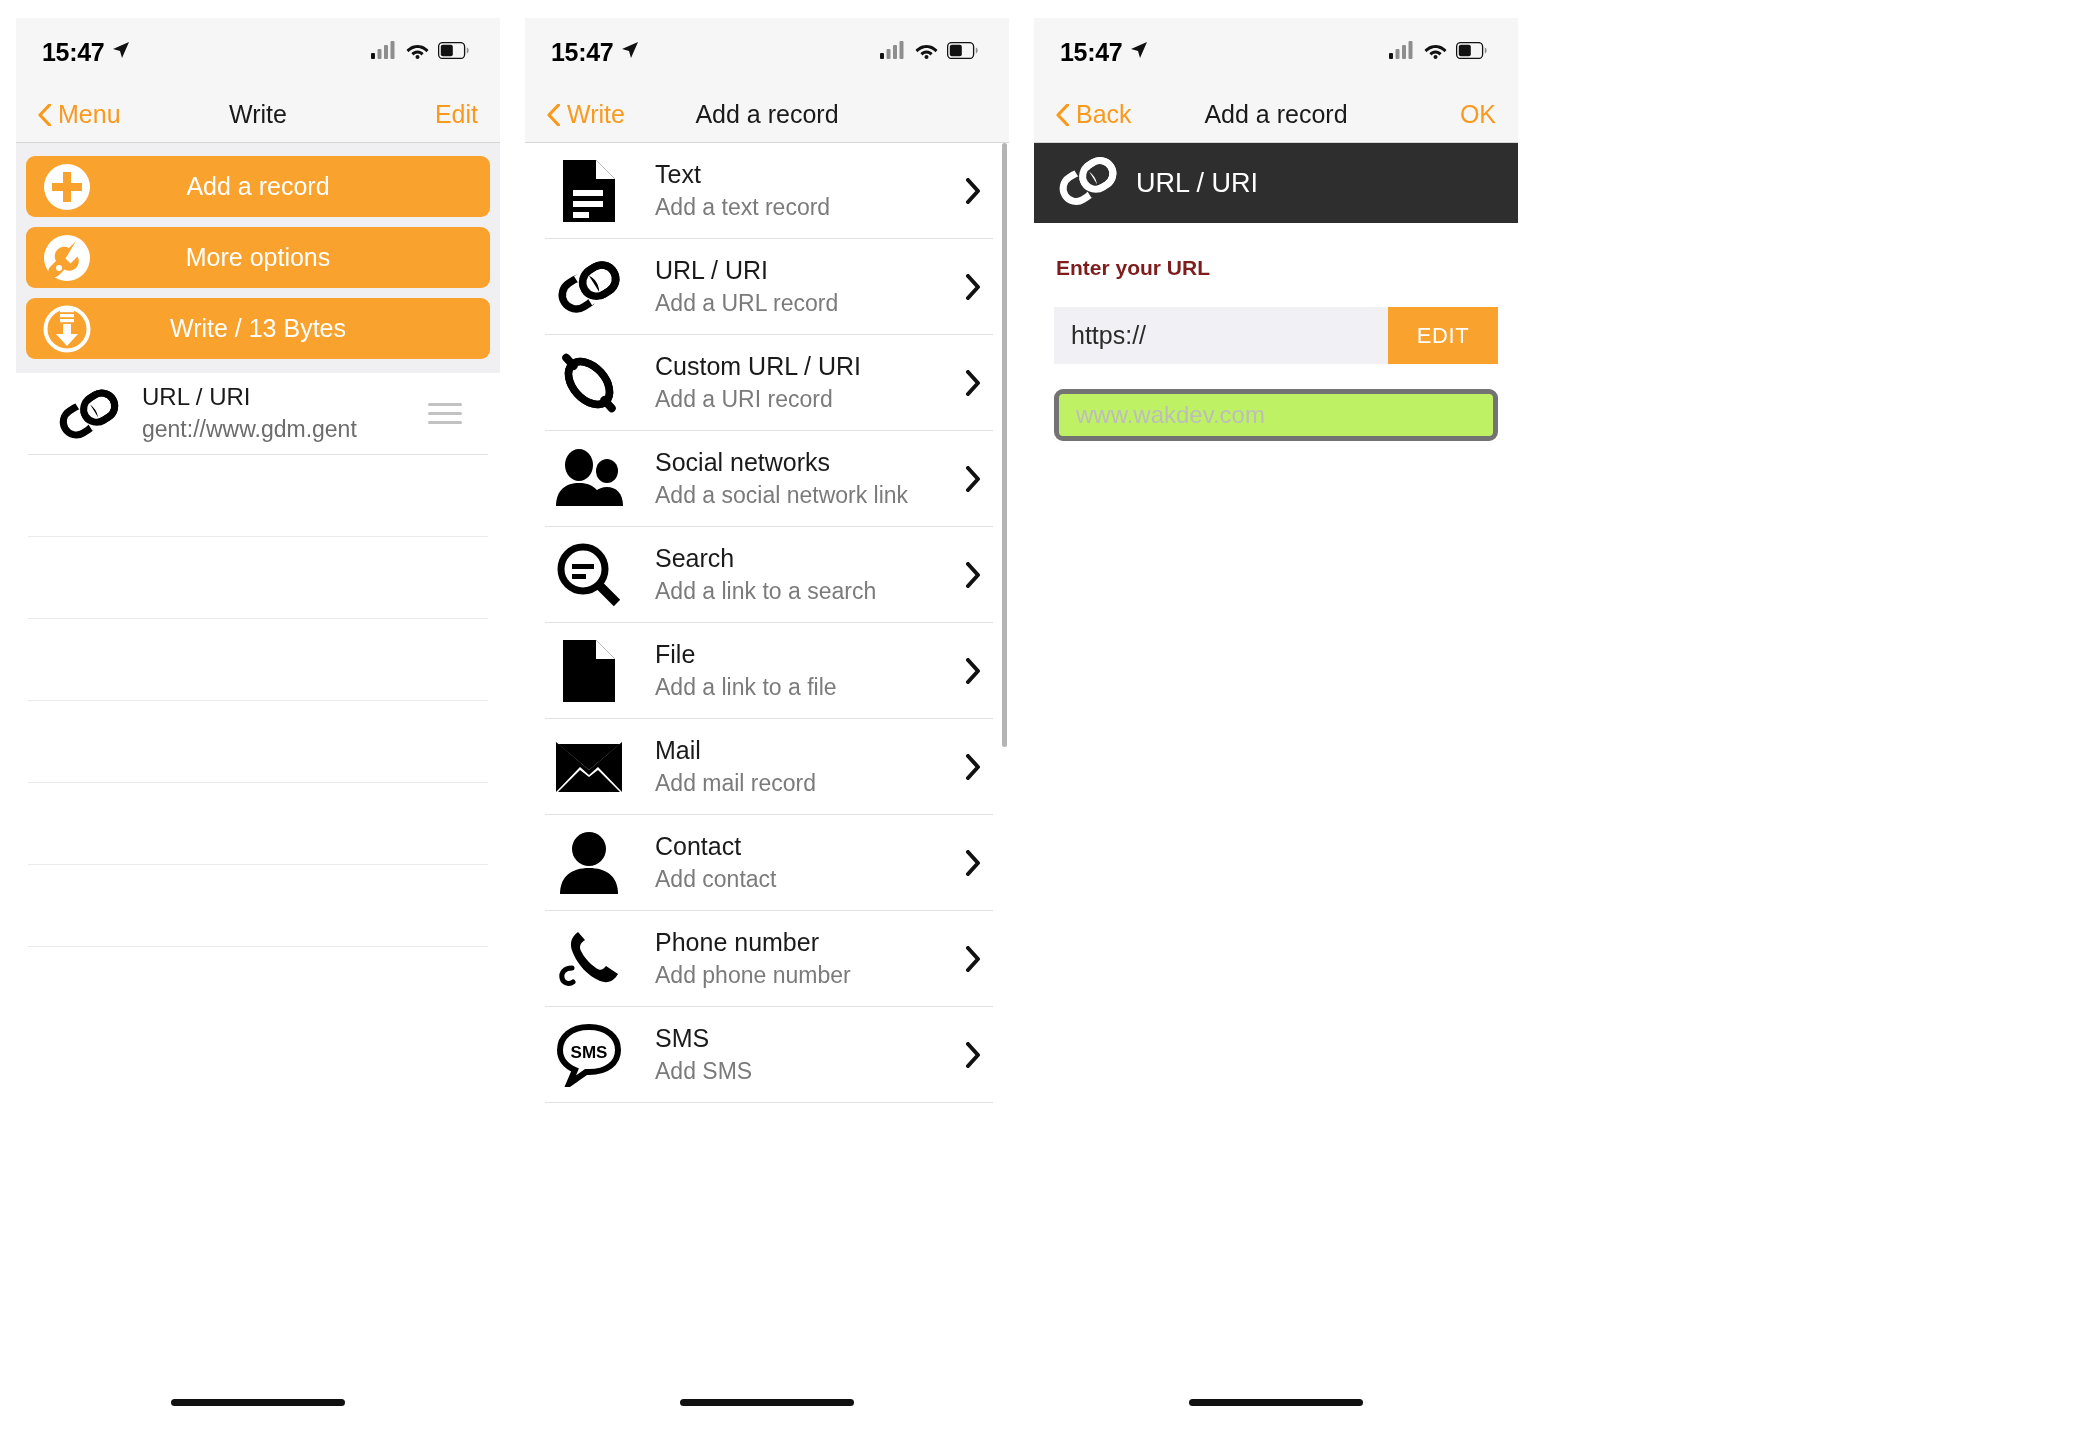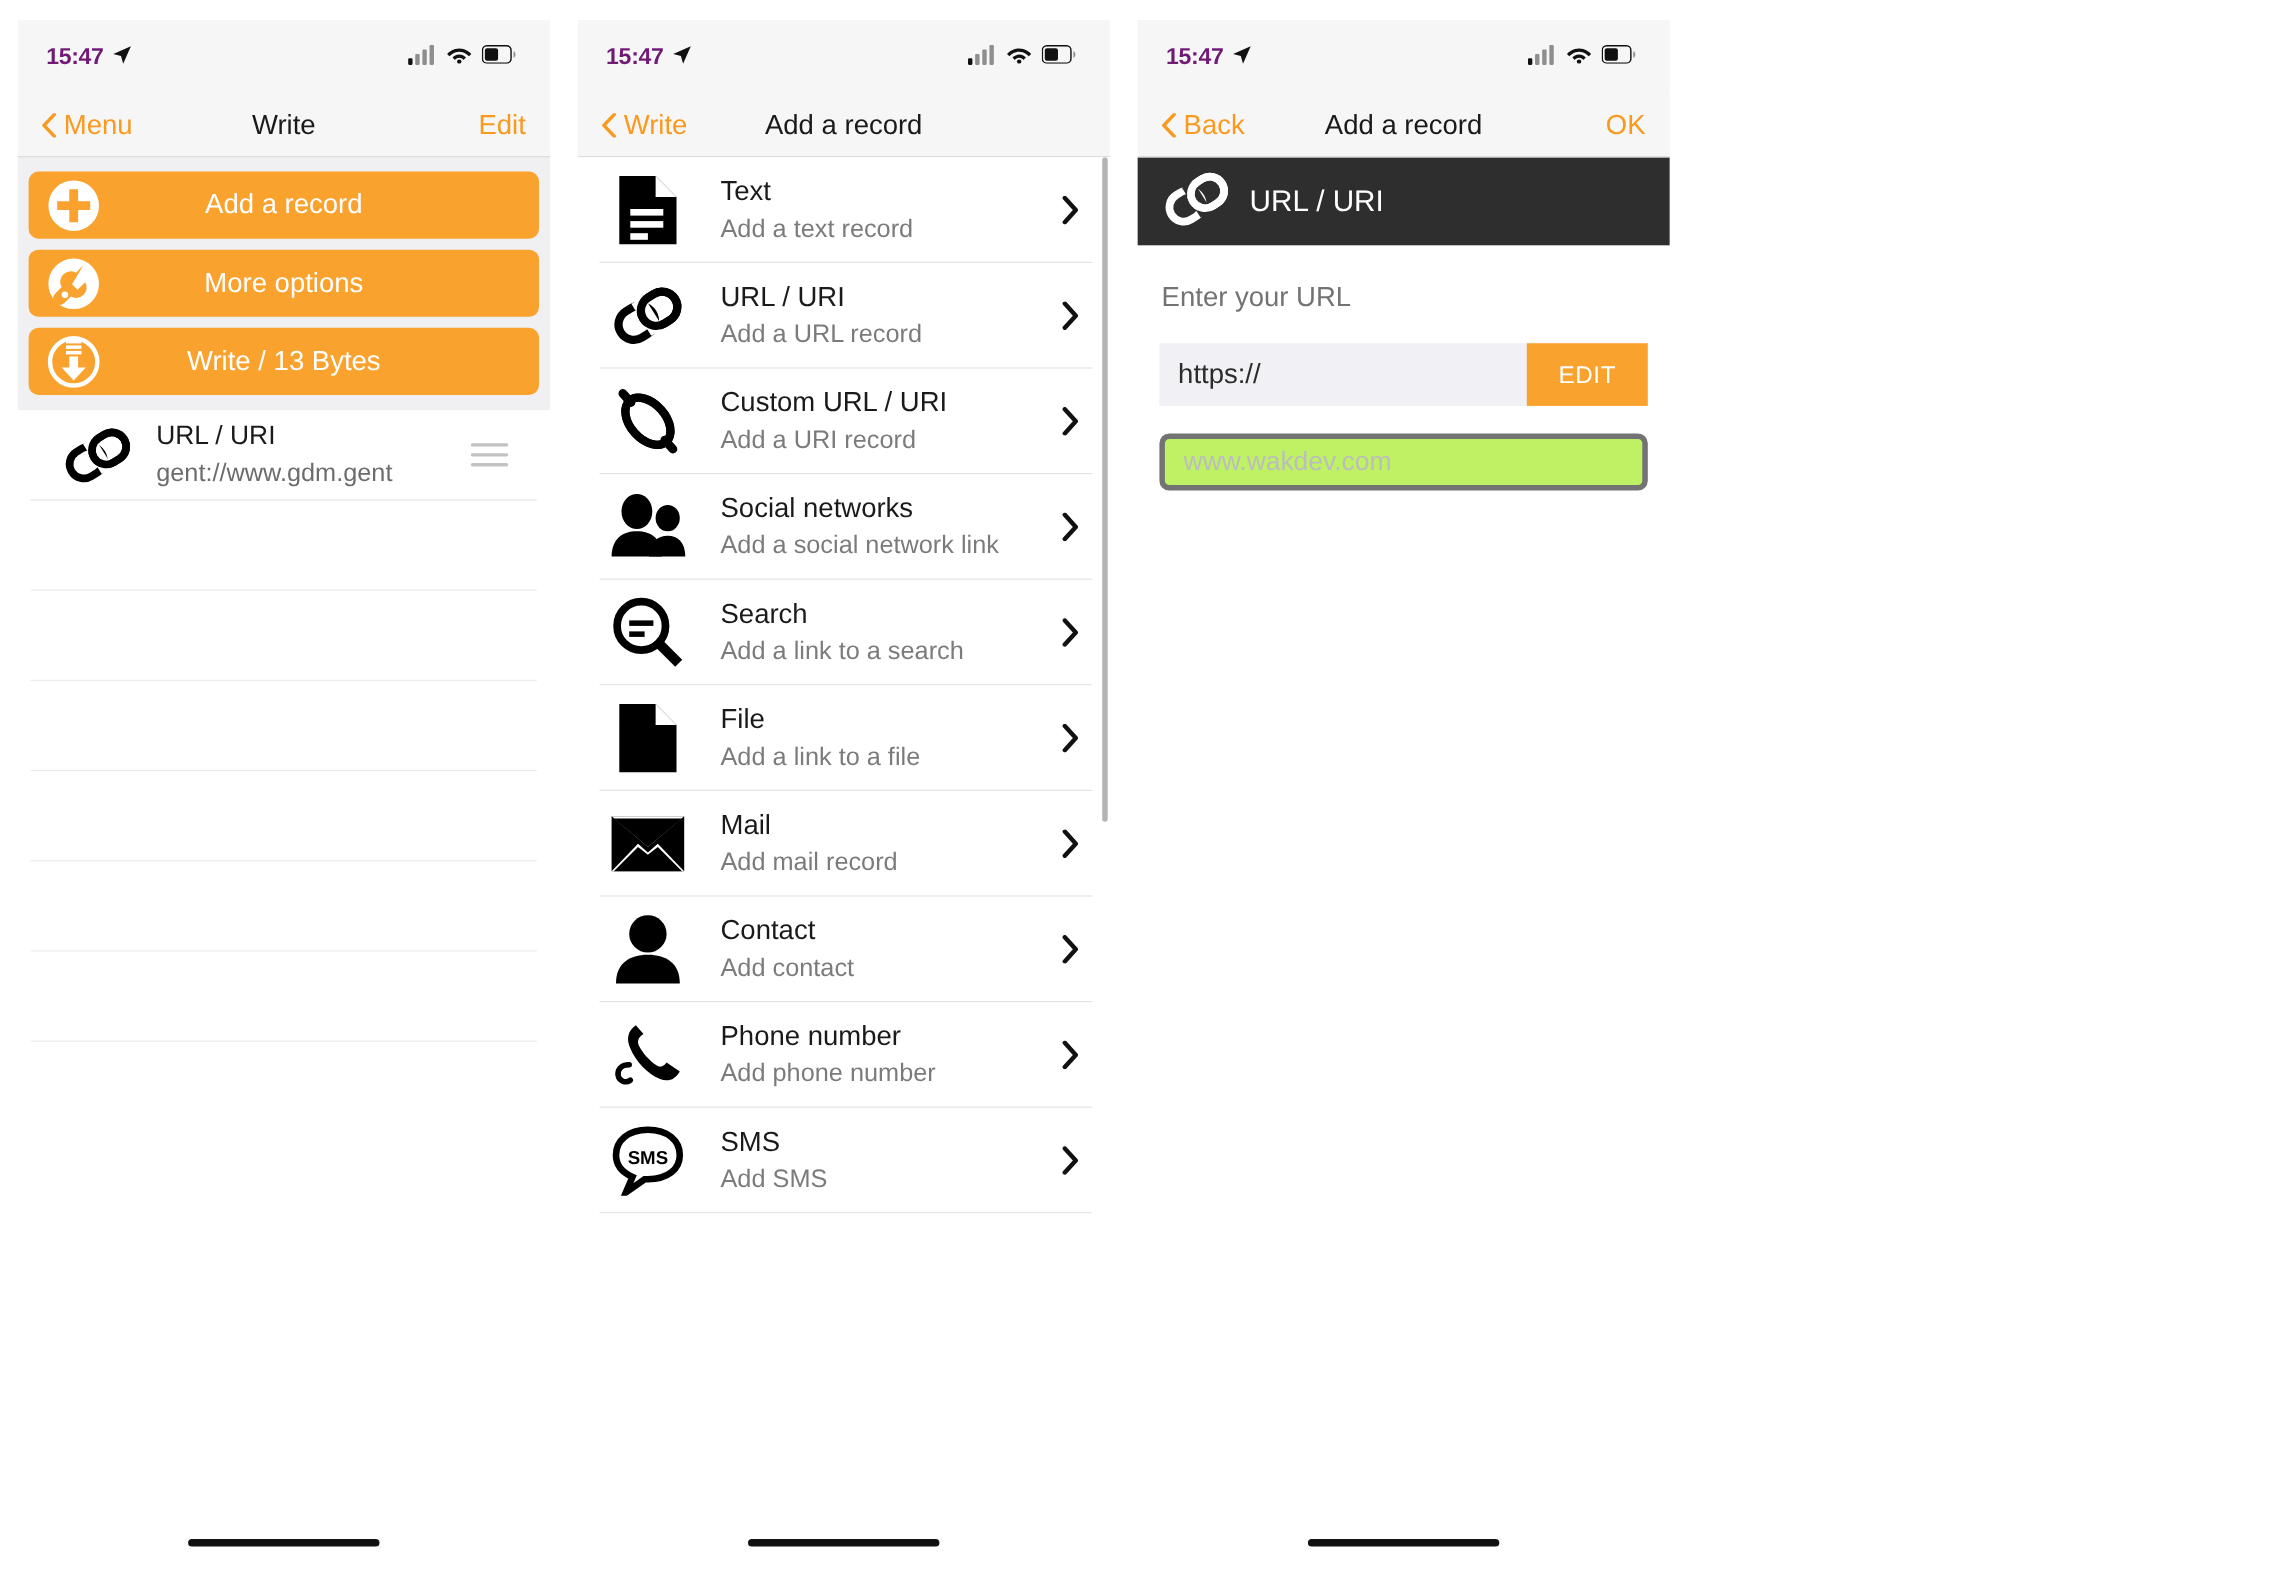--- a/index.html
+++ b/index.html
@@ -31,21 +31,21 @@
   .statusbar {
     height: 68px;
     background: #f6f6f6;
     display: flex;
     align-items: center;
     justify-content: space-between;
     padding: 0 30px 0 26px;
   }
   .status-left { display: flex; align-items: center; gap: 7px; }
   .status-time {
-    font-size: 21px; font-weight: bold; color: #701a75;
+    font-size: 25px; font-weight: bold; color: #000000;
     letter-spacing: -0.3px;
   }
   .loc-arrow { display: block; }
   .status-right { display: flex; align-items: center; gap: 9px; }
 
   
   .navbar {
     height: 57px;
     background: #f6f6f6;
     border-bottom: 1px solid #d6d6d6;
@@ -155,22 +155,23 @@
   
   .record-banner {
     height: 80px;
     background: #2e2e2e;
     display: flex; align-items: center;
     padding-left: 24px;
     gap: 18px;
   }
   .record-banner-label { color: #ffffff; font-size: 27px; }
   .form-label {
-    font-size: 25px; color: #737373;
+    font-size: 21px; color: #7f1d1d;
     padding: 33px 0 0 22px;
+    font-weight: bold;
   }
   .url-row {
     display: flex;
     margin: 27px 20px 0 20px;
     height: 57px;
   }
   .url-prefix {
     flex: 1;
     background: #f1f1f5;
     display: flex; align-items: center;

